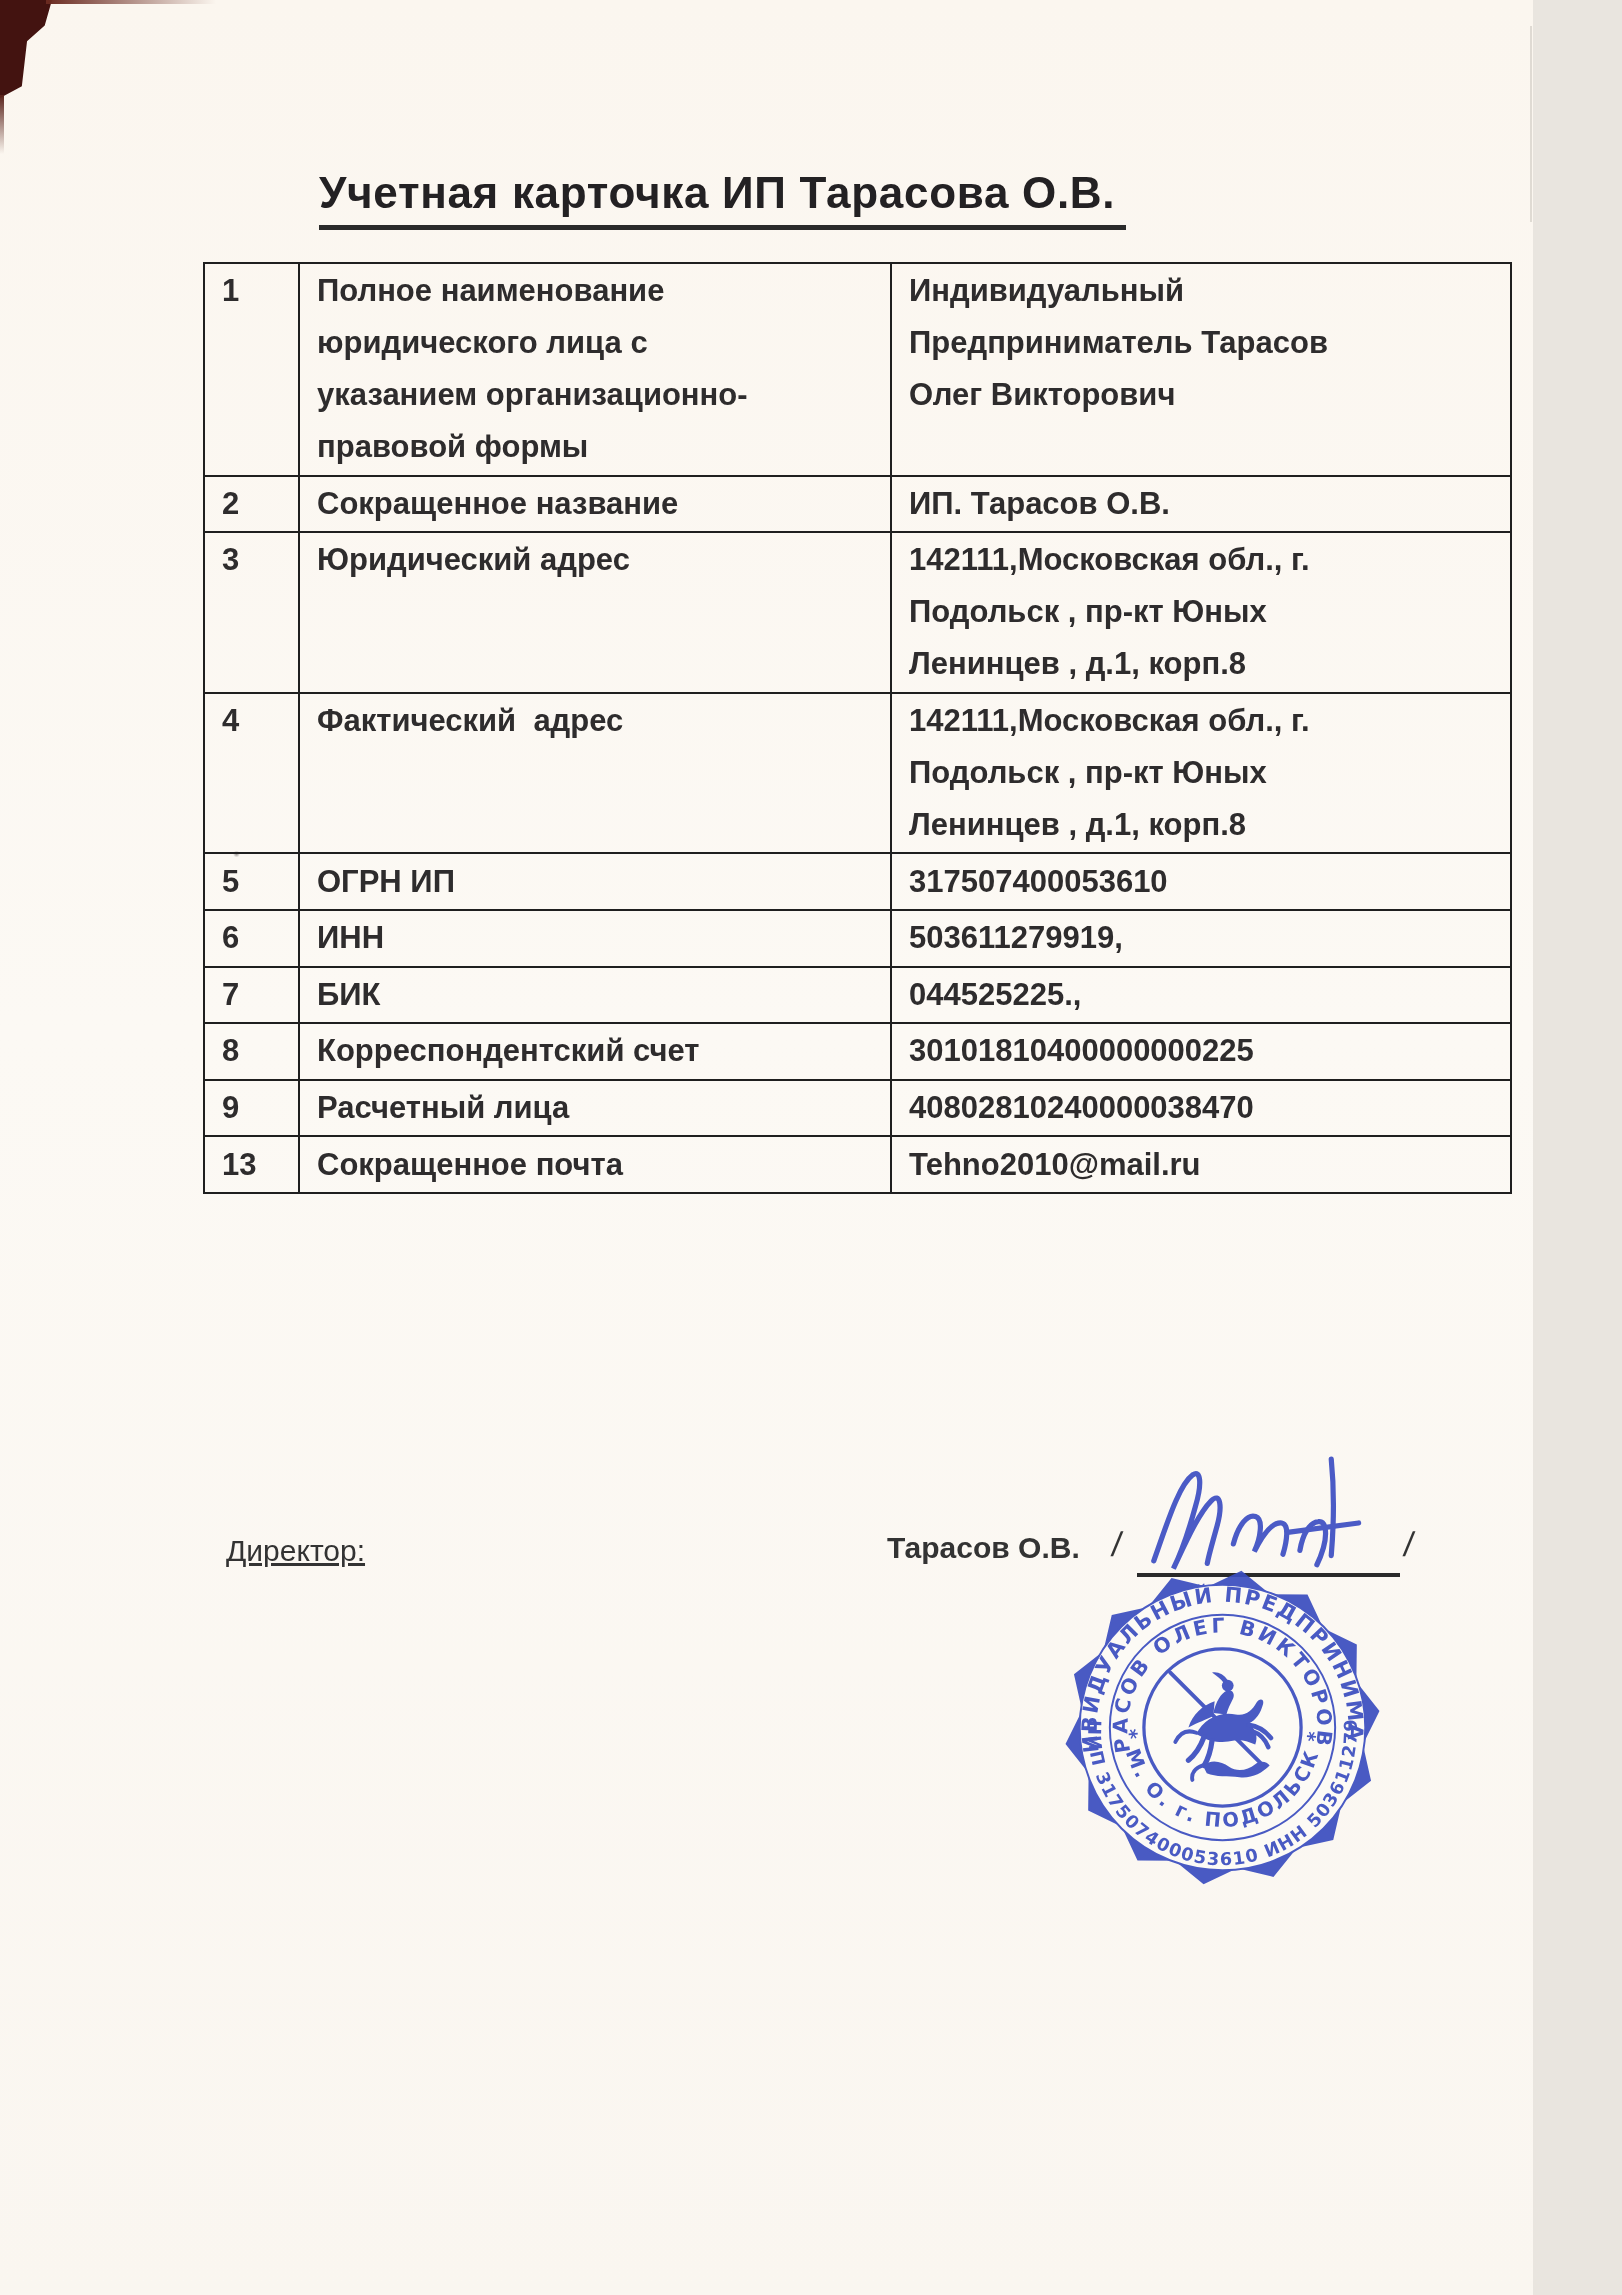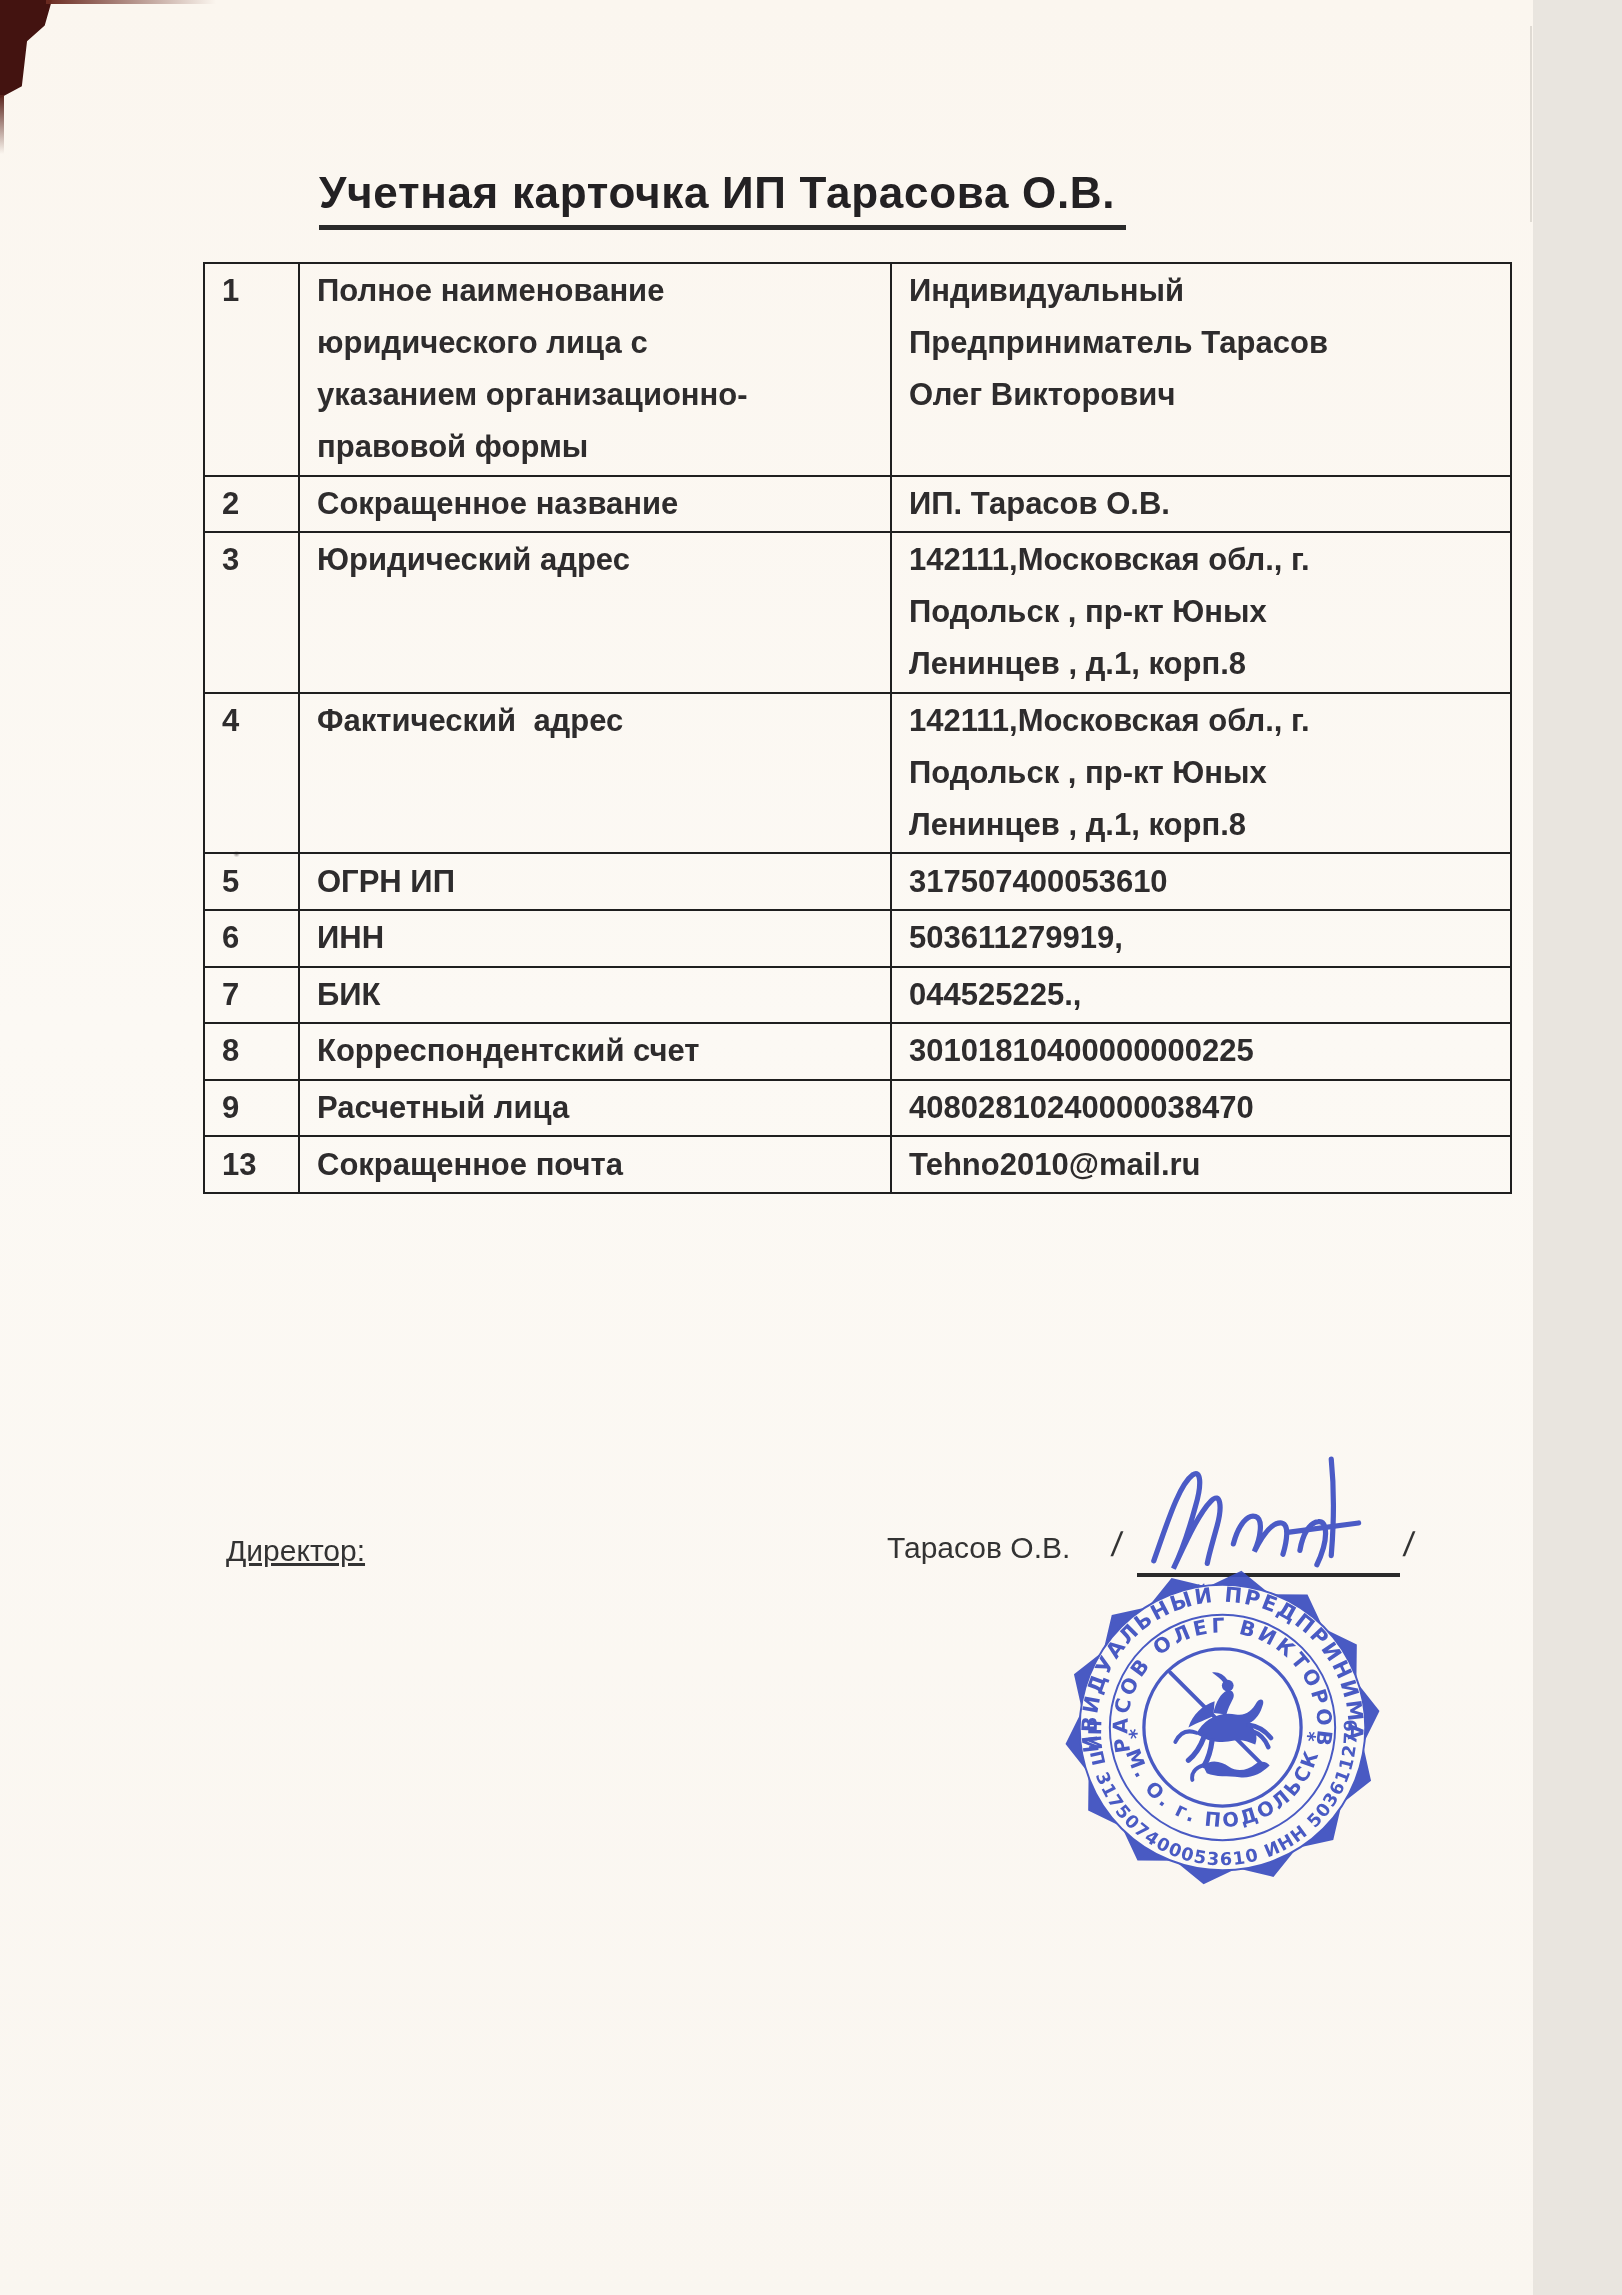--- a/index.html
+++ b/index.html
@@ -62,21 +62,21 @@
     color:#2e2c2d;
     padding:1.3px 17px;
     vertical-align:top;
     white-space:pre-wrap;
     word-wrap:break-word;
   }
   td.num{padding-left:15.7px;}
   td.val.underline{text-decoration-thickness:3.9px;text-underline-offset:5.9px;}
 
   .sig-role{position:absolute;left:226px;top:1534px;font-size:30px;color:#333;text-decoration:underline;}
-  .sig-name{position:absolute;left:887px;top:1531px;font-size:30px;color:#333;}
+  .sig-name{position:absolute;left:887px;top:1531px;font-size:30px;color:#333;font-weight:bold;}
   .sig-slash-open{position:absolute;left:1112px;top:1525px;font-size:34px;color:#333;transform:skewX(-8deg);}
   .sig-line{position:absolute;left:1137px;top:1573px;width:263px;height:3.9px;background:#2a2a2a;}
   .sig-slash-close{position:absolute;left:1404px;top:1525px;font-size:34px;color:#333;transform:skewX(-8deg);}
   .sig-strokes{position:absolute;left:1135px;top:1446px;}
   .stamp{position:absolute;left:1064px;top:1569px;}
   .stamp text{font-family:"DejaVu Sans", sans-serif;font-weight:bold;}
 </style>
 </head>
 <body>
 

